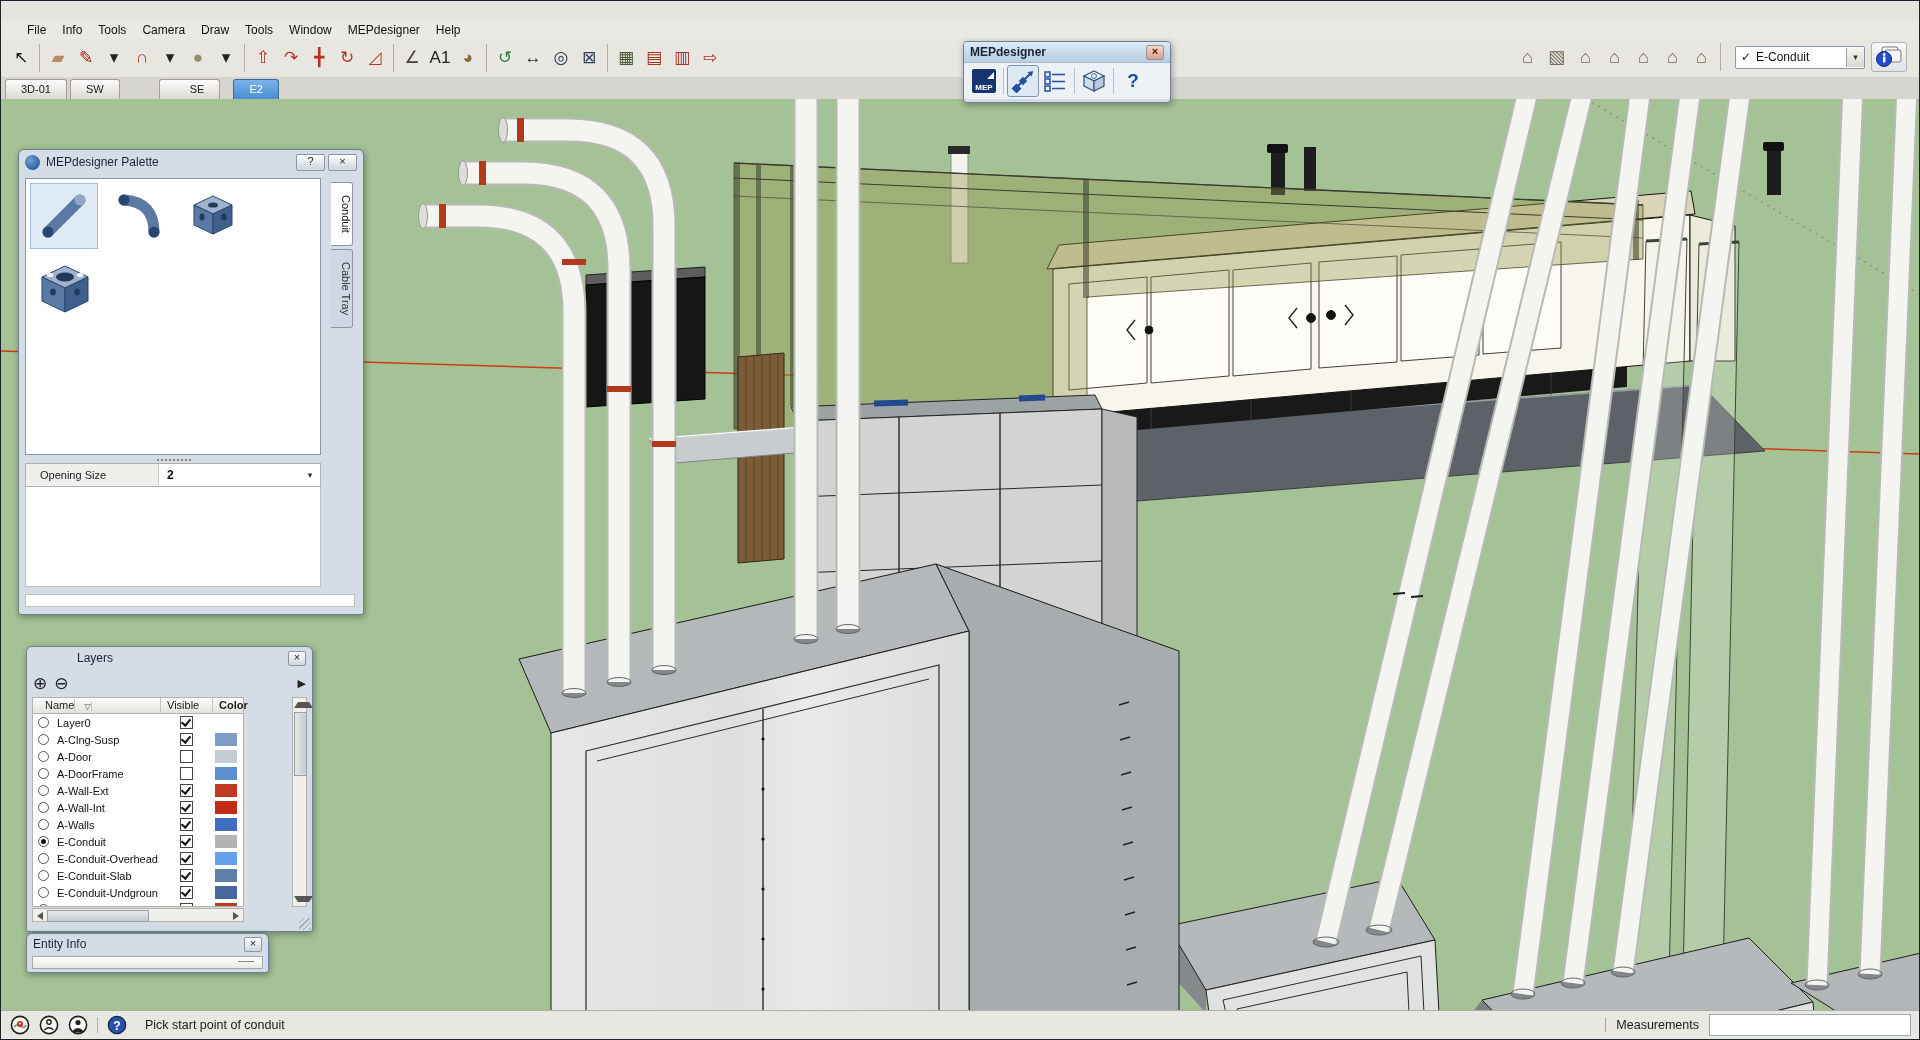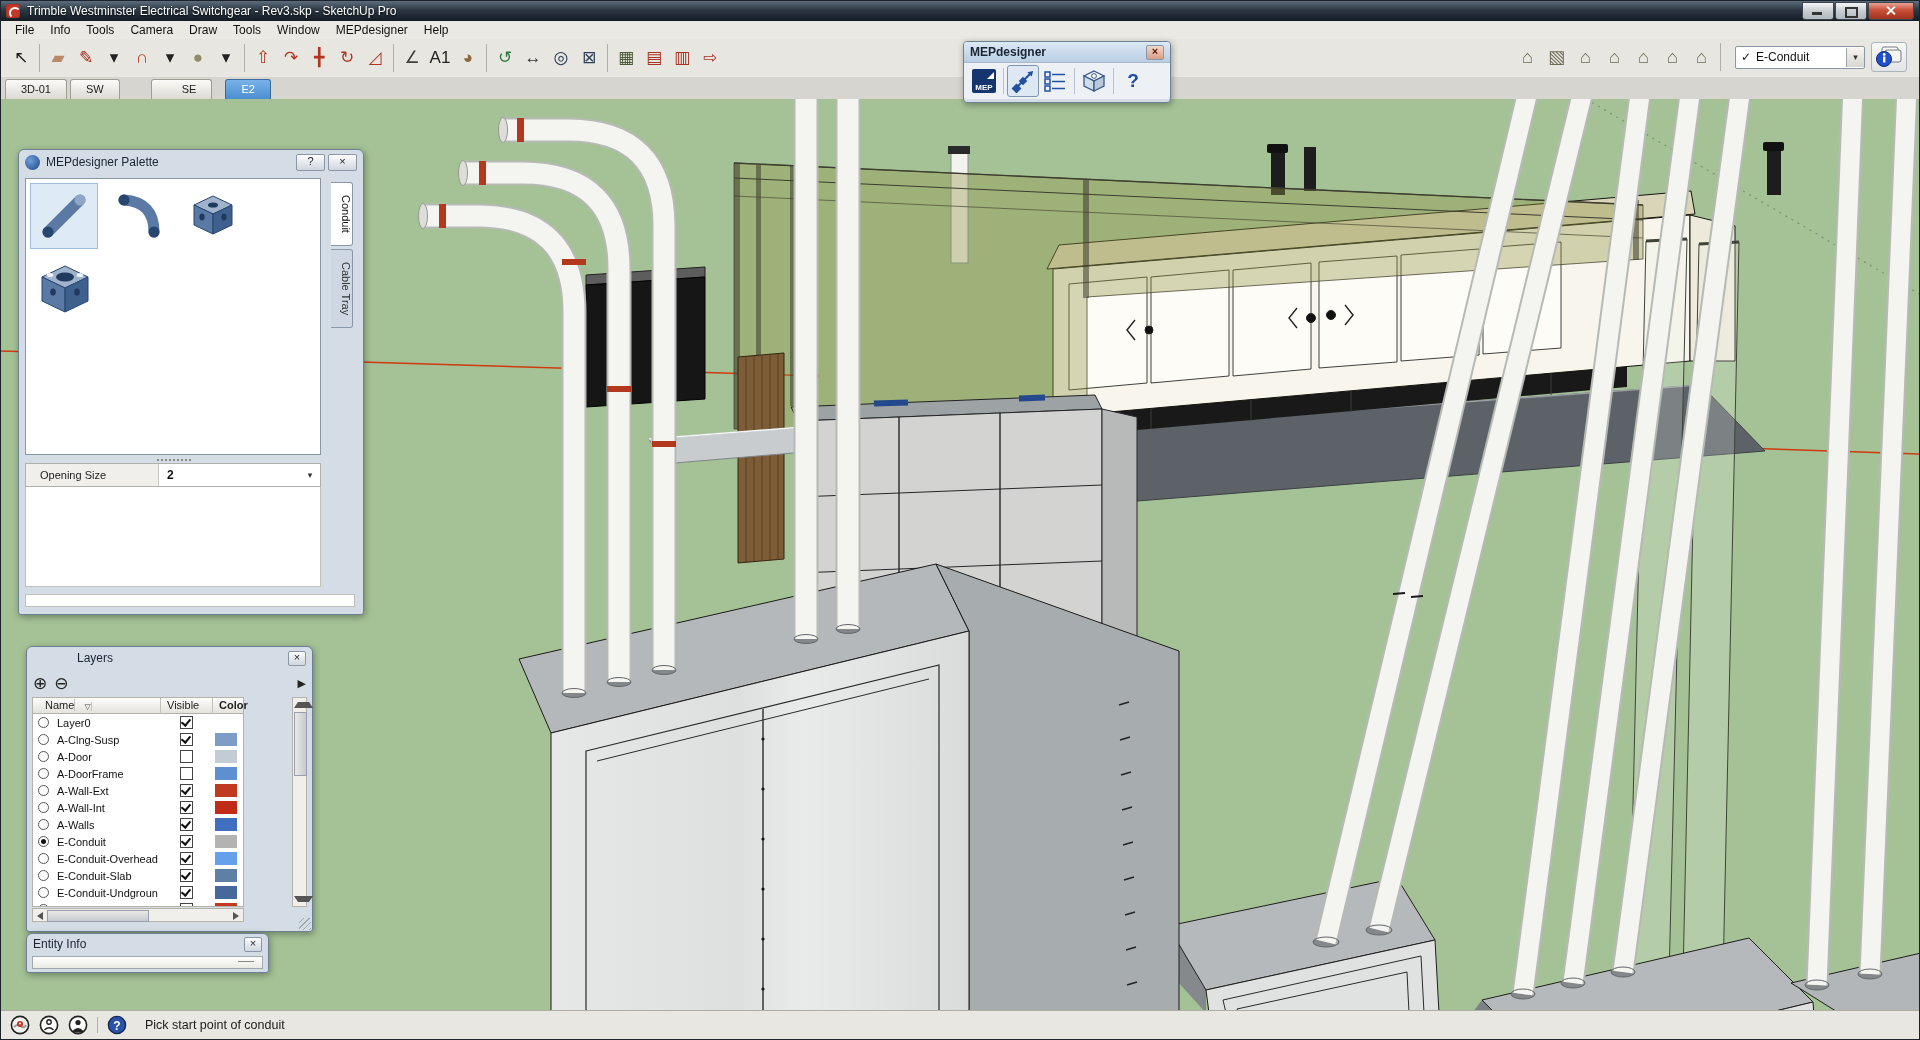--- a/index.html
+++ b/index.html
@@ -16,21 +16,21 @@
   .winbtns{position:absolute;right:5px;top:1px;display:flex;gap:1px;}
   .wbtn{width:30px;height:16px;background:linear-gradient(#f5f5f5,#c9cdd2 50%,#b2b8bf);border:1px solid #3c444d;
     border-radius:0 0 3px 3px;position:relative;}
   .wbtn.close{width:44px;background:linear-gradient(#e8a193,#c94f38 45%,#a2331f);}
   .wbtn.min::after{content:"";position:absolute;left:9px;bottom:4px;width:10px;height:3px;background:#333;}
   .wbtn.restore::after{content:"";position:absolute;left:9px;top:4px;width:9px;height:7px;border:2px solid #333;}
   .wbtn.close::after,.wbtn.close::before{content:"";position:absolute;left:21px;top:2px;width:2px;height:11px;background:#fff;}
   .wbtn.close::after{transform:rotate(45deg);} .wbtn.close::before{transform:rotate(-45deg);}
   
   .menubar{position:absolute;left:0;top:20px;right:0;height:18px;background:#ebe9e3;border-bottom:1px solid #d2cfc7;
-    display:flex;padding-left:6px;}
+    display:flex;padding-left:18px;}
   .mitem{font-size:12px;color:#111;padding:0 8px;line-height:18px;}
   
   .toolbar{position:absolute;left:0;top:38px;right:0;height:38px;background:#e8e6e0;border-bottom:1px solid #b8b5ac;
     display:flex;align-items:center;padding-left:6px;}
   .tgroup{display:flex;align-items:center;}
   .ticon{width:28px;height:30px;line-height:30px;text-align:center;font-size:17px;}
   .tsep{width:1px;height:28px;background:#b2afa6;margin:0 4px;}
   .tb-right{position:absolute;right:12px;top:40px;display:flex;align-items:center;height:32px;}
   .vicon{width:29px;height:30px;line-height:30px;text-align:center;font-size:18px;color:#6f6d58;}
   .ldrop{display:flex;align-items:center;width:128px;height:21px;background:#fff;border:1px solid #8a97a6;
@@ -40,21 +40,21 @@
   .ldrop .darr{width:17px;height:19px;background:linear-gradient(#f5f4f0,#d9d7d0);border-left:1px solid #9aa4ae;
     text-align:center;line-height:19px;font-size:9px;color:#333;}
   .linfo{width:34px;height:28px;margin-left:6px;border:1px solid #aab4be;border-radius:3px;
     background:linear-gradient(#f8f8f6,#e2e4e6);position:relative;}
   
   .tabsrow{position:absolute;left:0;top:76px;right:0;height:22px;background:#d7d5cf;border-bottom:1px solid #9aa2aa;
     display:flex;align-items:flex-end;padding-left:4px;}
   .stab{height:19px;padding:0 15px;font-size:11px;line-height:19px;background:linear-gradient(#fcfbf9,#dbd9d3);
     border:1px solid #a09d95;border-bottom:none;border-radius:3px 3px 0 0;margin-right:3px;color:#222;}
   .stab.active{background:linear-gradient(#7ab2e8,#4a8ed2);color:#fff;border-color:#3a6a9a;}
-  div.stab:nth-of-type(3){margin-left:28px;padding-left:30px;} div.stab:nth-of-type(4){margin-left:10px;}
+  div.stab:nth-of-type(3){margin-left:36px;padding-left:30px;} div.stab:nth-of-type(4){margin-left:10px;}
   
   .viewport{position:absolute;left:0;top:98px;right:0;bottom:28px;background:#a5c296;}
   
   .statusbar{position:absolute;left:0;bottom:0;right:0;height:28px;background:#e9e7e1;border-top:1px solid #b0ada4;
     display:flex;align-items:center;}
   .sicon{width:20px;height:20px;margin-left:9px;}
   .ssep{width:1px;height:16px;background:#b5b2aa;margin-left:9px;}
   .smsg{margin-left:18px;font-size:12.5px;color:#1a1a1a;}
   .measure{position:absolute;right:8px;display:flex;align-items:center;height:28px;}
   .measure .msep{width:1px;height:14px;background:#a5a29a;margin-right:10px;}
@@ -141,29 +141,20 @@
   svg text{font-family:"Liberation Sans","DejaVu Sans",sans-serif;}
   .po{fill:none;stroke:#b6bab4;stroke-width:25;}  .pi{fill:none;stroke:#f4f4f0;stroke-width:21;}
   .po2{fill:none;stroke:#b6bab4;stroke-width:23;} .pi2{fill:none;stroke:#f4f4f0;stroke-width:19;}
   .band{fill:#b2391d;}
 </style>
 </head>
 <body>
 
 <div class="app">
 
-  <div class="titlebar">
-    <div class="title-icon"></div>
-    <div class="title-text">Trimble Westminster Electrical Switchgear - Rev3.skp - SketchUp Pro</div>
-    <div class="winbtns">
-      <div class="wbtn min"></div>
-      <div class="wbtn restore"></div>
-      <div class="wbtn close"></div>
-    </div>
-  </div>
 
   <div class="menubar">
 
   <div class="mitem">File</div>
       <div class="mitem">Info</div>
       <div class="mitem">Tools</div>
       <div class="mitem">Camera</div>
       <div class="mitem">Draw</div>
       <div class="mitem">Tools</div>
       <div class="mitem">Window</div>
@@ -728,15 +719,20 @@
       <circle cx="10" cy="10" r="8.6" fill="#fff" stroke="#222" stroke-width="1.6"></circle>
       <circle cx="10" cy="7.5" r="2.6" fill="#222"></circle>
       <path d="M4.5,16 Q10,10 15.5,16 L15,17.5 L5,17.5 Z" fill="#222"></path>
     </svg>
     <div class="ssep"></div>
     <svg class="sicon" viewBox="0 0 20 20">
       <circle cx="10" cy="10" r="8.6" fill="#2a52a8" stroke="#142a58" stroke-width="1.4"></circle>
       <text x="10" y="14.5" text-anchor="middle" font-size="12" font-weight="bold" fill="#fff">?</text>
     </svg>
     <div class="smsg">Pick start point of conduit</div>
+    <div class="measure">
+      <div class="msep"></div>
+      <span class="mlabel">Measurements</span>
+      <input class="minput" value="" style="">
+    </div>
   </div>
 
 </div>
 
 </body></html>

